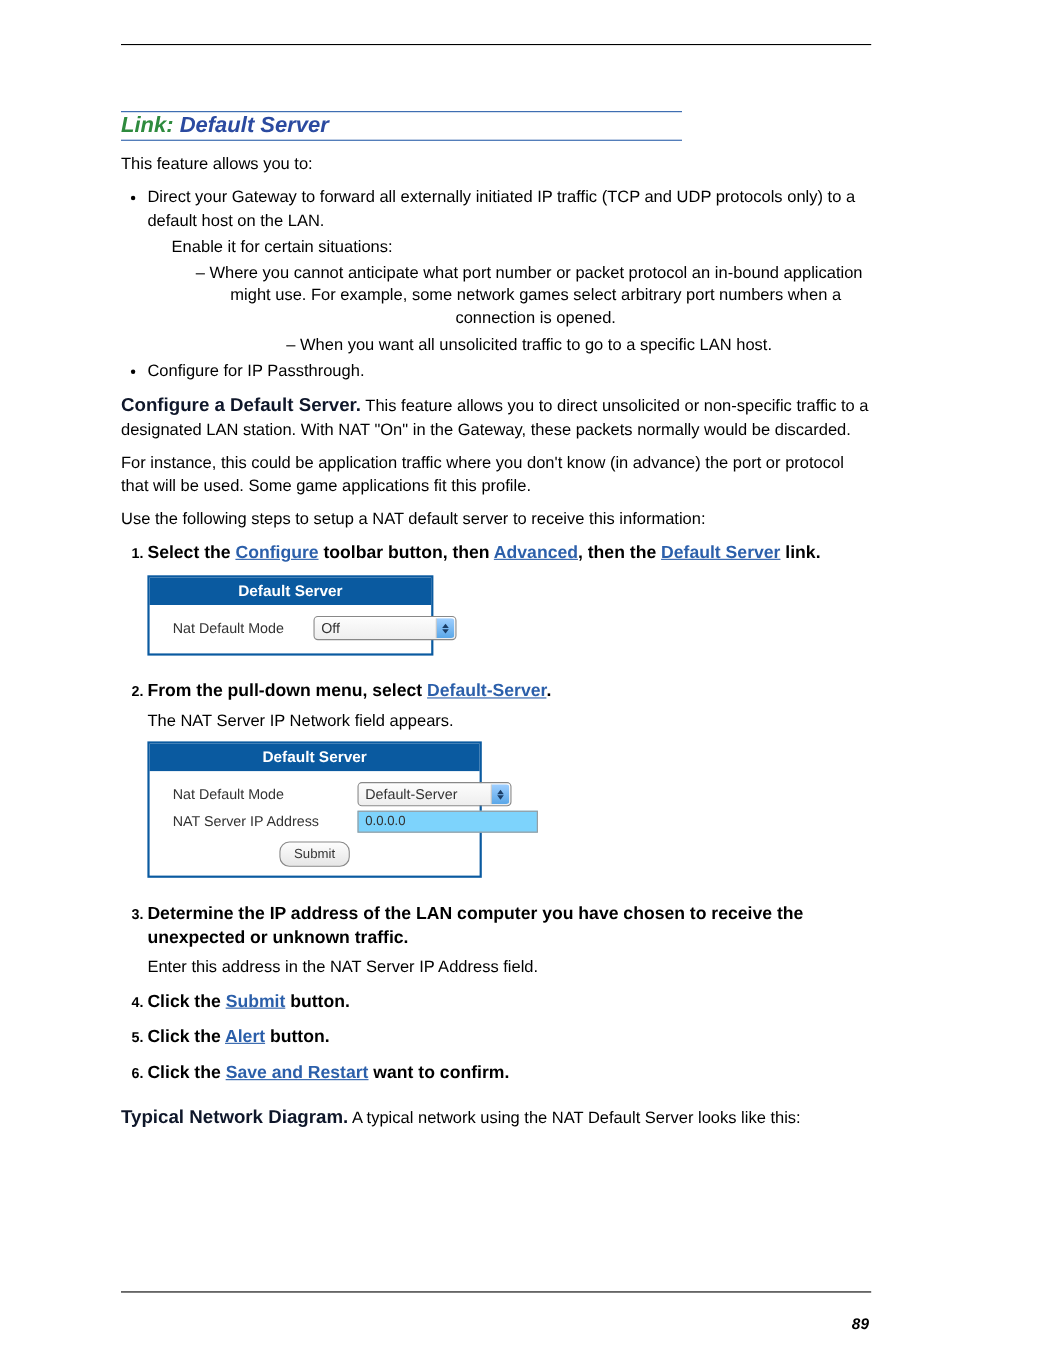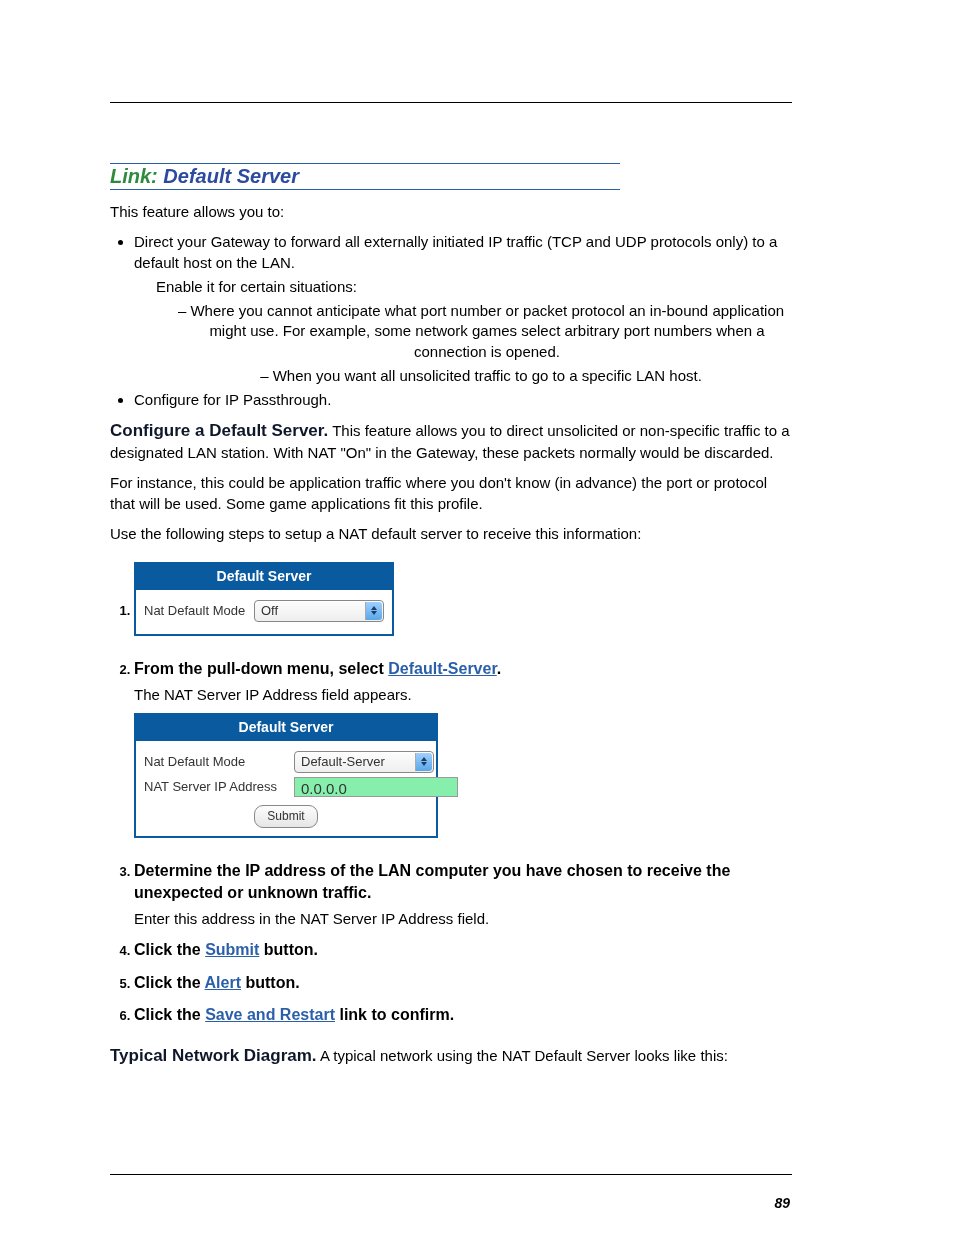--- a/index.html
+++ b/index.html
@@ -8,21 +8,21 @@
     font-family: Arial, Helvetica, sans-serif;
     font-size: 15px;
     color: #000;
     background: #fff;
   }
   .page {
     width: 902px;
     height: 1235px;
     position: relative;
     box-sizing: border-box;
-    padding: 102px 110px 50px 110px;
+    padding: 40px 110px 50px 110px;
   }
   .rule-top {
     border-top: 1.5px solid #000;
     margin-bottom: 60px;
   }
   .rule-bottom {
     position: absolute;
     bottom: 60px;
     left: 110px;
     right: 110px;
@@ -93,21 +93,21 @@
     font-weight: bold;
     text-align: center;
     font-size: 14px;
     padding: 3px 0;
   }
   .ui-panel .panel-body {
     padding: 6px 8px 8px 8px;
     font-size: 13px;
     color: #333;
   }
-  .ui-row { display: flex; align-items: center; gap: 0; margin: 4px 0; }
+  .ui-row { display: flex; align-items: center; gap: 18px; margin: 4px 13px; }
   .ui-label { min-width: 150px; }
   .ui-select {
     position: relative;
     border: 1px solid #888;
     border-radius: 4px;
     background: linear-gradient(#fdfdfd,#eee);
     height: 20px;
     padding: 0 22px 0 6px;
     font-size: 13px;
     display: inline-flex;
@@ -133,23 +133,23 @@
     width: 0; height: 0;
     border-left: 3px solid transparent;
     border-right: 3px solid transparent;
   }
   .ui-select .sel-btn .tri-up { border-bottom: 4px solid #1a3d66; }
   .ui-select .sel-btn .tri-down { border-top: 4px solid #1a3d66; }
   .ui-input {
     border: 1px solid #999;
     height: 18px;
     padding: 0 6px;
-    font-size: 15px;
+    font-size: 12px;
     min-width: 150px;
-    background:#86efac;
+    background:#7dd3fc;
   }
   .ui-submit-row { text-align: center; margin-top: 8px; }
   .ui-submit {
     display: inline-block;
     border: 1px solid #888;
     border-radius: 9px;
     background: linear-gradient(#fdfdfd,#e6e6e6);
     padding: 2px 12px;
     font-size: 12px;
   }
@@ -181,20 +181,23 @@
   <p>
     <span class="run-in-head">Configure a Default Server.</span><span> This feature allows you to direct unsolicited or non-specific traffic to a designated LAN station. With NAT "On" in the Gateway, these packets normally would be discarded.</span>
   </p>
 
   <p>For instance, this could be application traffic where you don't know (in advance) the port or protocol that will be used. Some game applications fit this profile.</p>
 
   <p>Use the following steps to setup a NAT default server to receive this information:</p>
 
   <ol class="steps">
     <li>
+      <span class="step-bold">
+        <span>Select the </span><a class="doc-link">Configure</a><span> toolbar button, then </span><a class="doc-link">Advanced</a><span>, then the </span><a class="doc-link">Default Server</a><span> link.</span>
+      </span>
 
       <div class="ui-panel" style="width:256px;">
         <div class="panel-head">Default Server</div>
         <div class="panel-body">
           <div class="ui-row">
             <div class="ui-label" style="min-width:110px;">Nat Default Mode</div>
             <div class="ui-select" style="min-width:100px;">
               <span>Off</span>
               <span class="sel-btn">
                   <span class="tri-up"></span>
@@ -203,21 +206,21 @@
             </div>
           </div>
         </div>
       </div>
     </li>
 
     <li>
       <span class="step-bold">
         <span>From the pull-down menu, select </span><a class="doc-link">Default-Server</a><span>.</span>
       </span>
-      <div class="step-desc">The NAT Server IP Address field appears.</div>
+      <div class="step-desc">The NAT Server IP Network field appears.</div>
 
       <div class="ui-panel" style="width:300px;">
         <div class="panel-head">Default Server</div>
         <div class="panel-body">
           <div class="ui-row">
             <div class="ui-label">Nat Default Mode</div>
             <div class="ui-select" style="min-width:110px;">
               <span>Default-Server</span>
               <span class="sel-btn">
                   <span class="tri-up"></span>
@@ -248,21 +251,21 @@
     </li>
 
     <li>
       <span class="step-bold">
         <span>Click the </span><a class="doc-link">Alert</a><span> button.</span>
       </span>
     </li>
 
     <li>
       <span class="step-bold">
-        <span>Click the </span><a class="doc-link">Save and Restart</a><span> link to confirm.</span>
+        <span>Click the </span><a class="doc-link">Save and Restart</a><span> want to confirm.</span>
       </span>
     </li>
   </ol>
 
   <p style="margin-top:18px;">
     <span class="run-in-head">Typical Network Diagram.</span><span> A typical network using the NAT Default Server looks like this:</span>
   </p>
 
   <div class="rule-bottom"></div>
   <div class="page-num">89</div>

